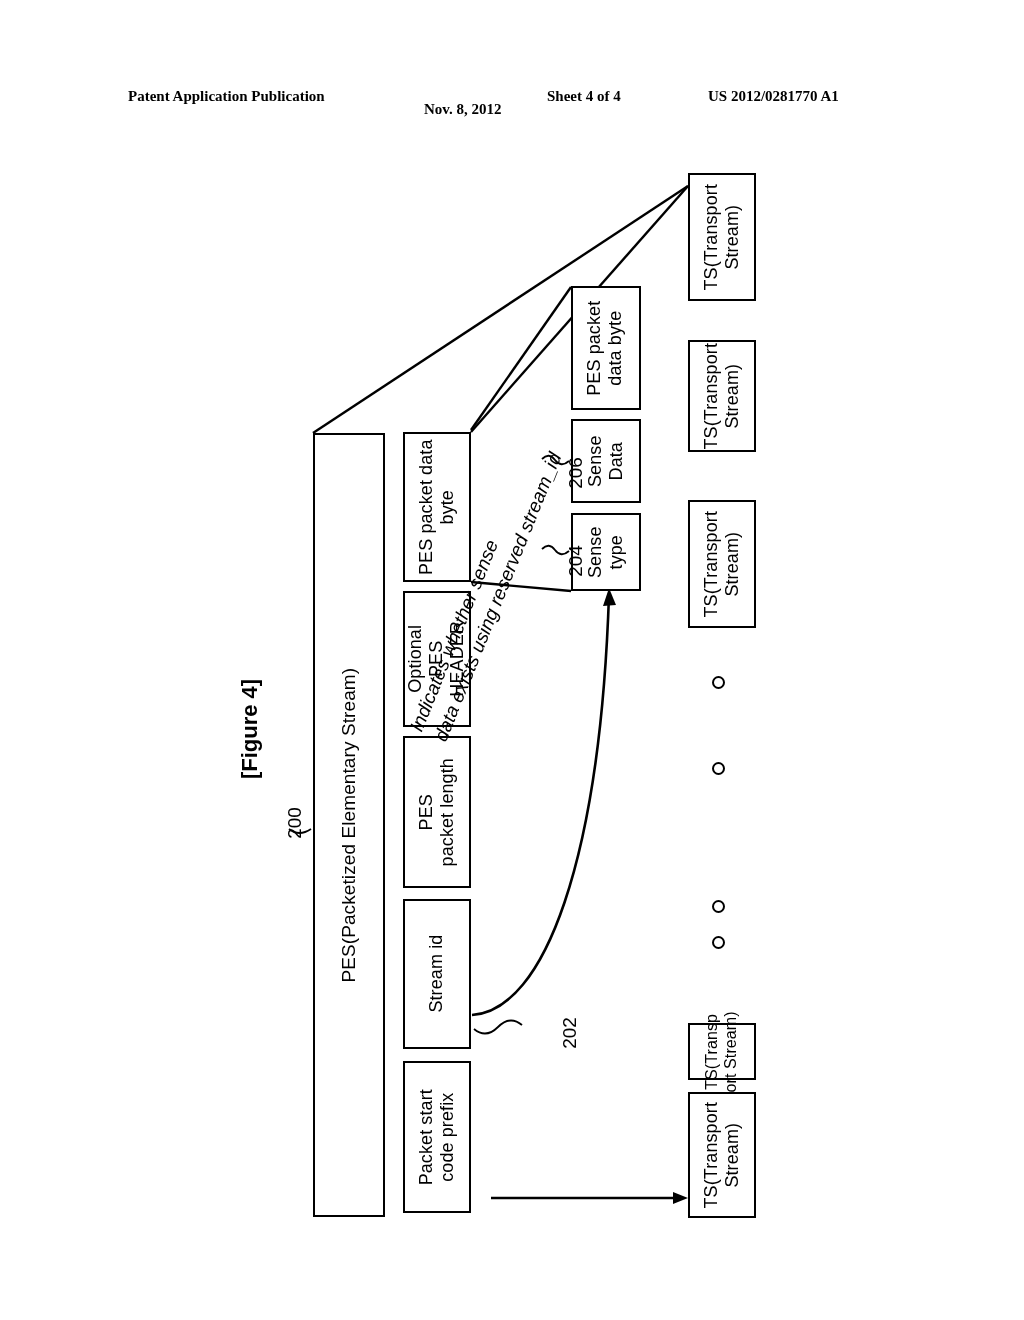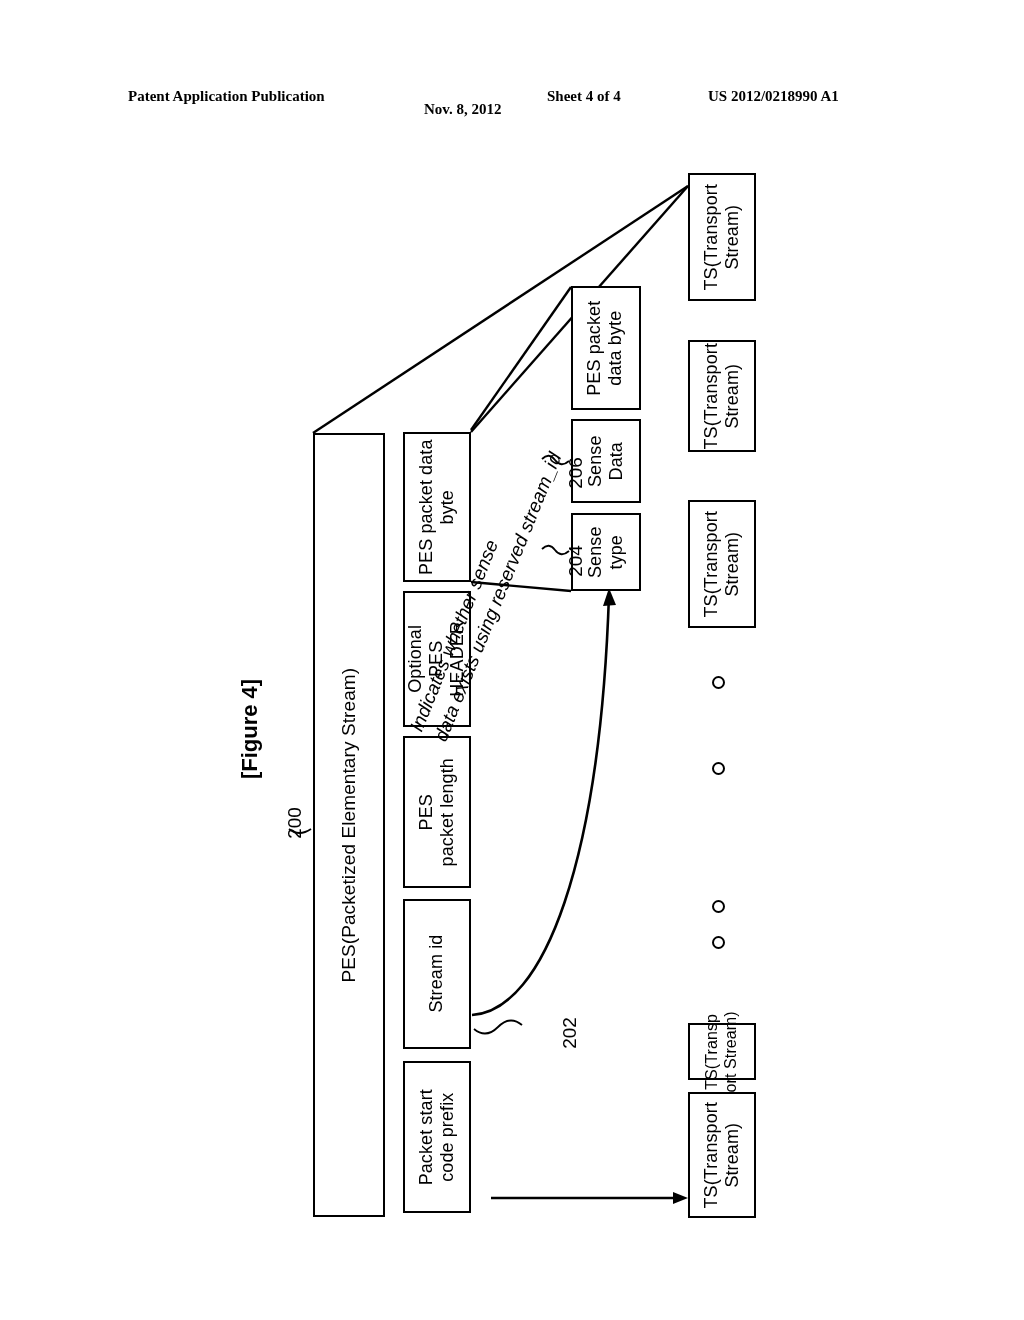--- a/index.html
+++ b/index.html
@@ -149,21 +149,21 @@
     pointer-events: none;
   }
 </style>
 </head>
 <body>
 
 <div id="page-header">
   <span class="hdr-pub">Patent Application Publication</span>
   <span class="hdr-date">Nov. 8, 2012</span>
   <span class="hdr-sheet">Sheet 4 of 4</span>
-  <span class="hdr-pat">US 2012/0218990 A1</span>
+  <span class="hdr-pat">US 2012/0281770 A1</span>
 </div>
 
 <div id="figure-canvas">
 
   <svg id="connector-layer" viewBox="0 0 1024 1320" xmlns="http://www.w3.org/2000/svg">
 
     <line x1="313" y1="433" x2="688" y2="186" stroke="#000" stroke-width="2.4"></line>
     <line x1="471" y1="432" x2="688" y2="186" stroke="#000" stroke-width="2.4"></line>
 
     <line x1="471" y1="582" x2="571" y2="591" stroke="#000" stroke-width="2.4"></line>

